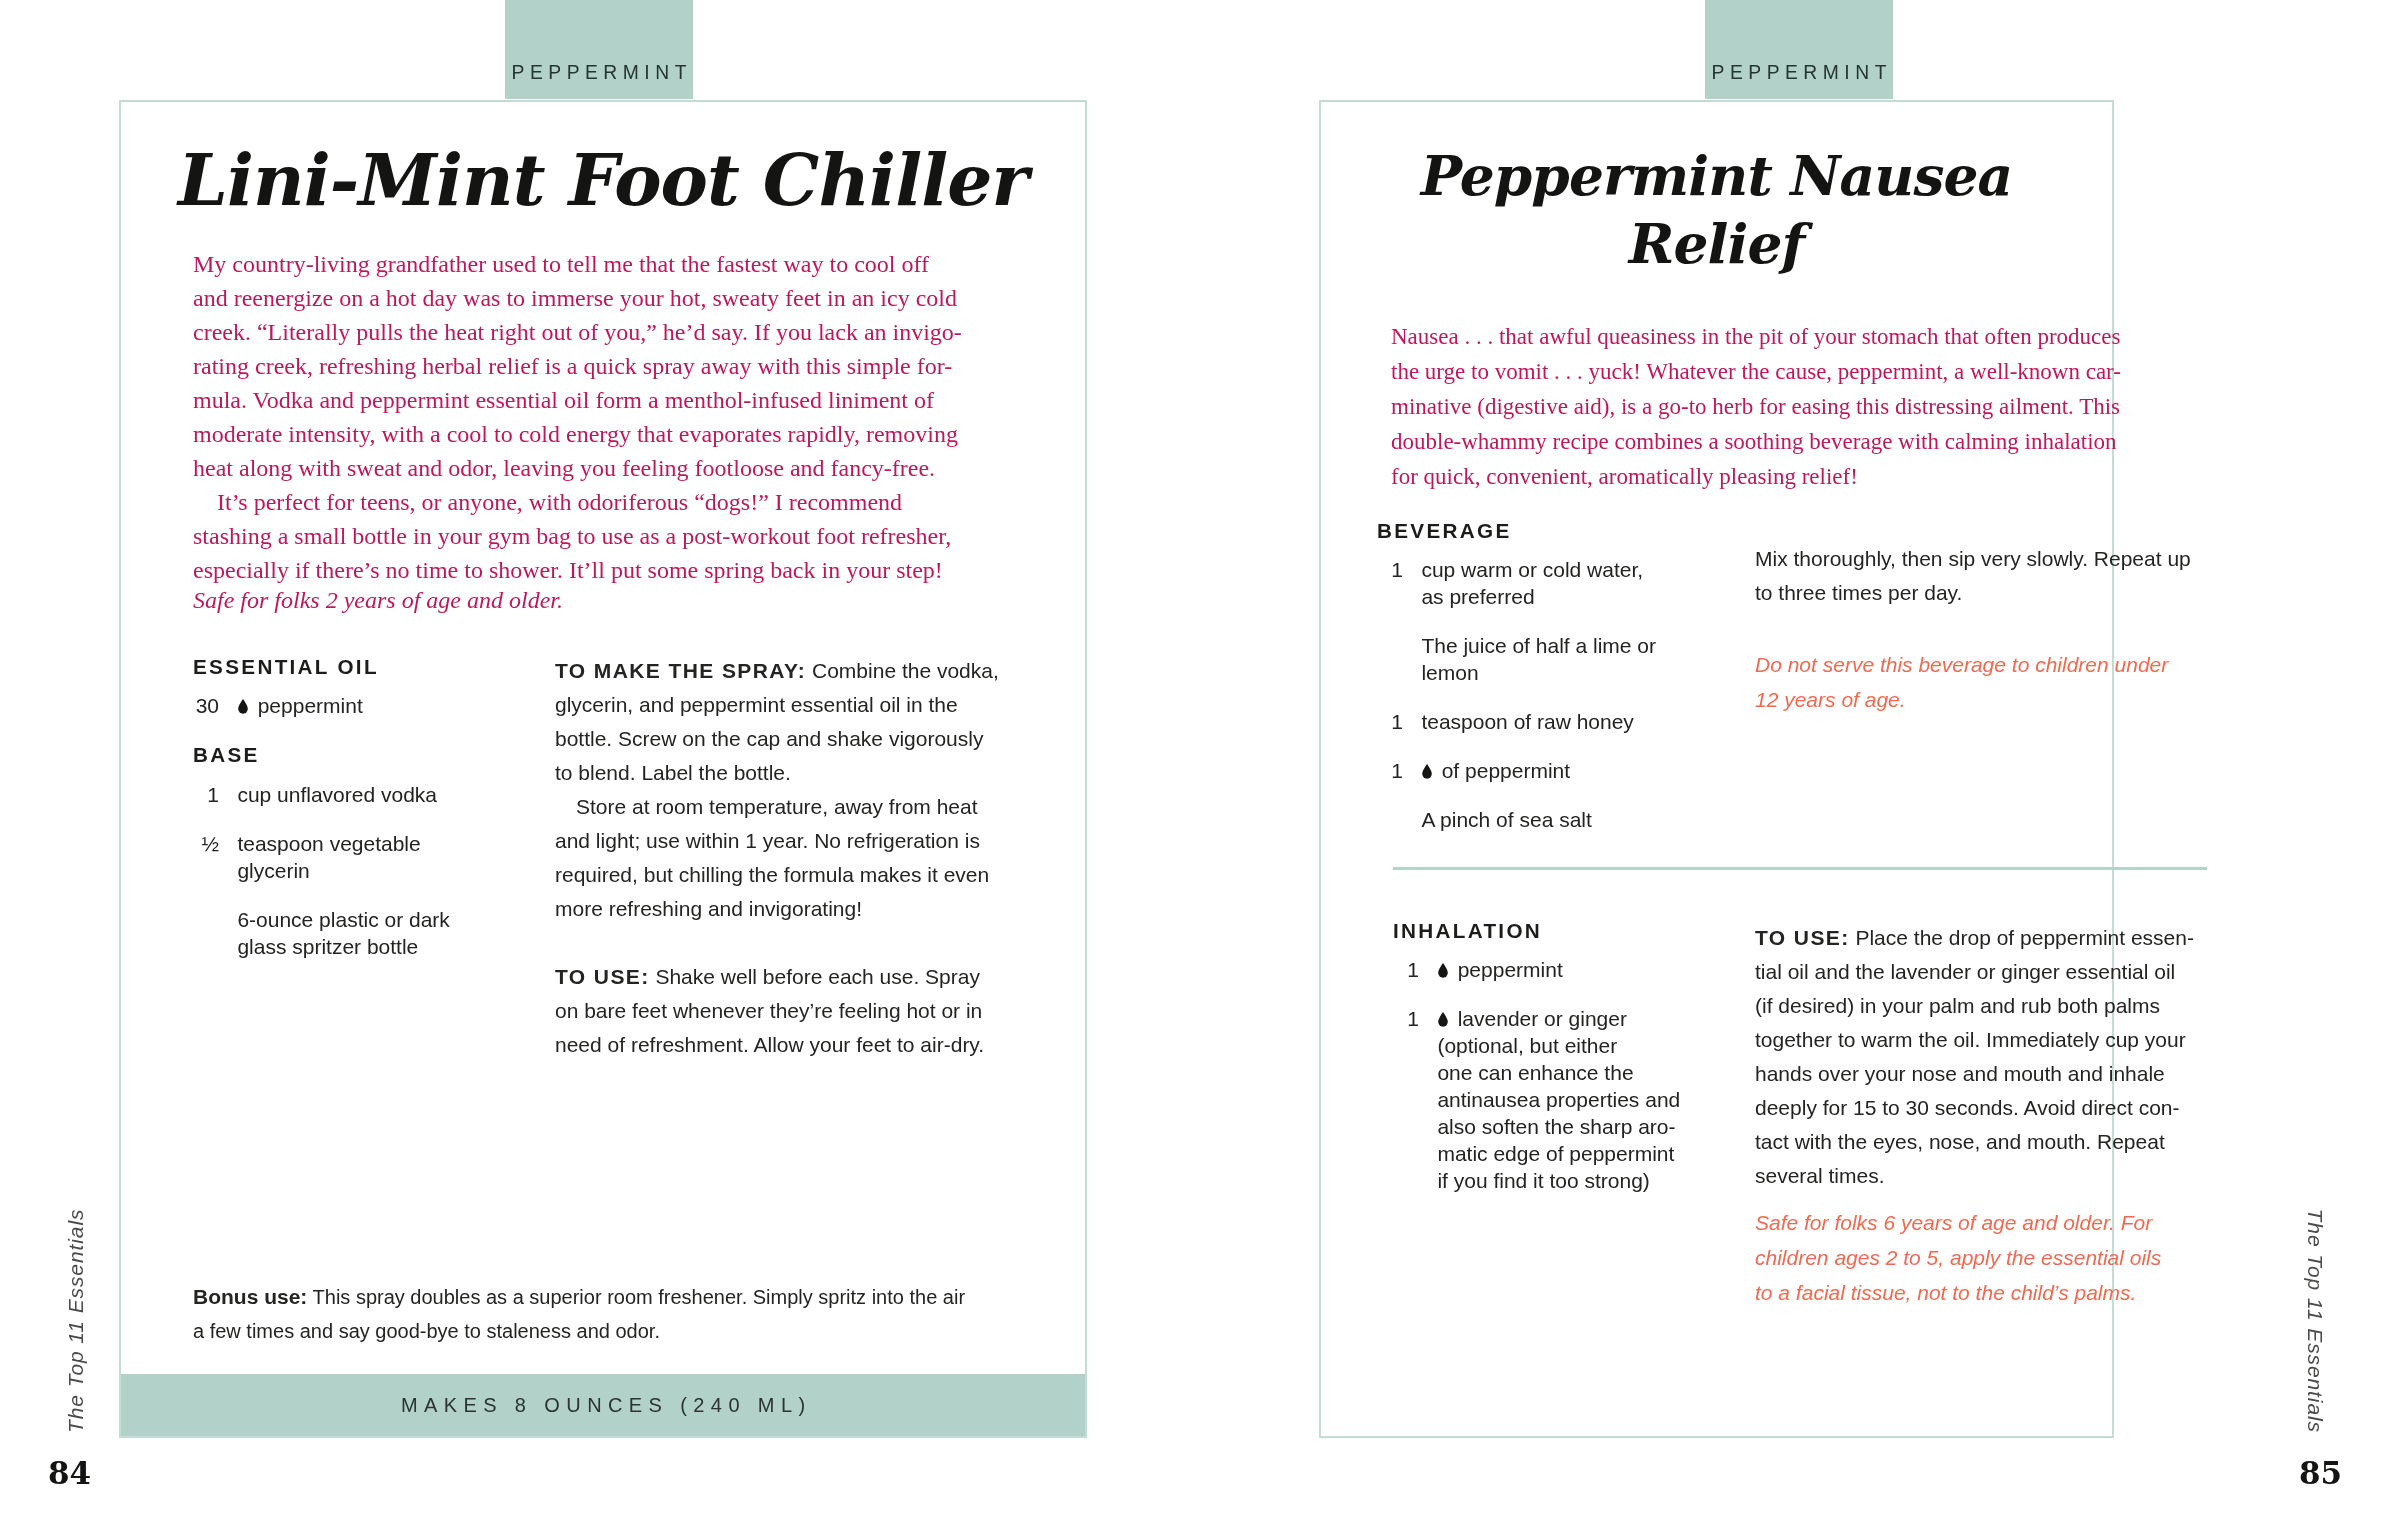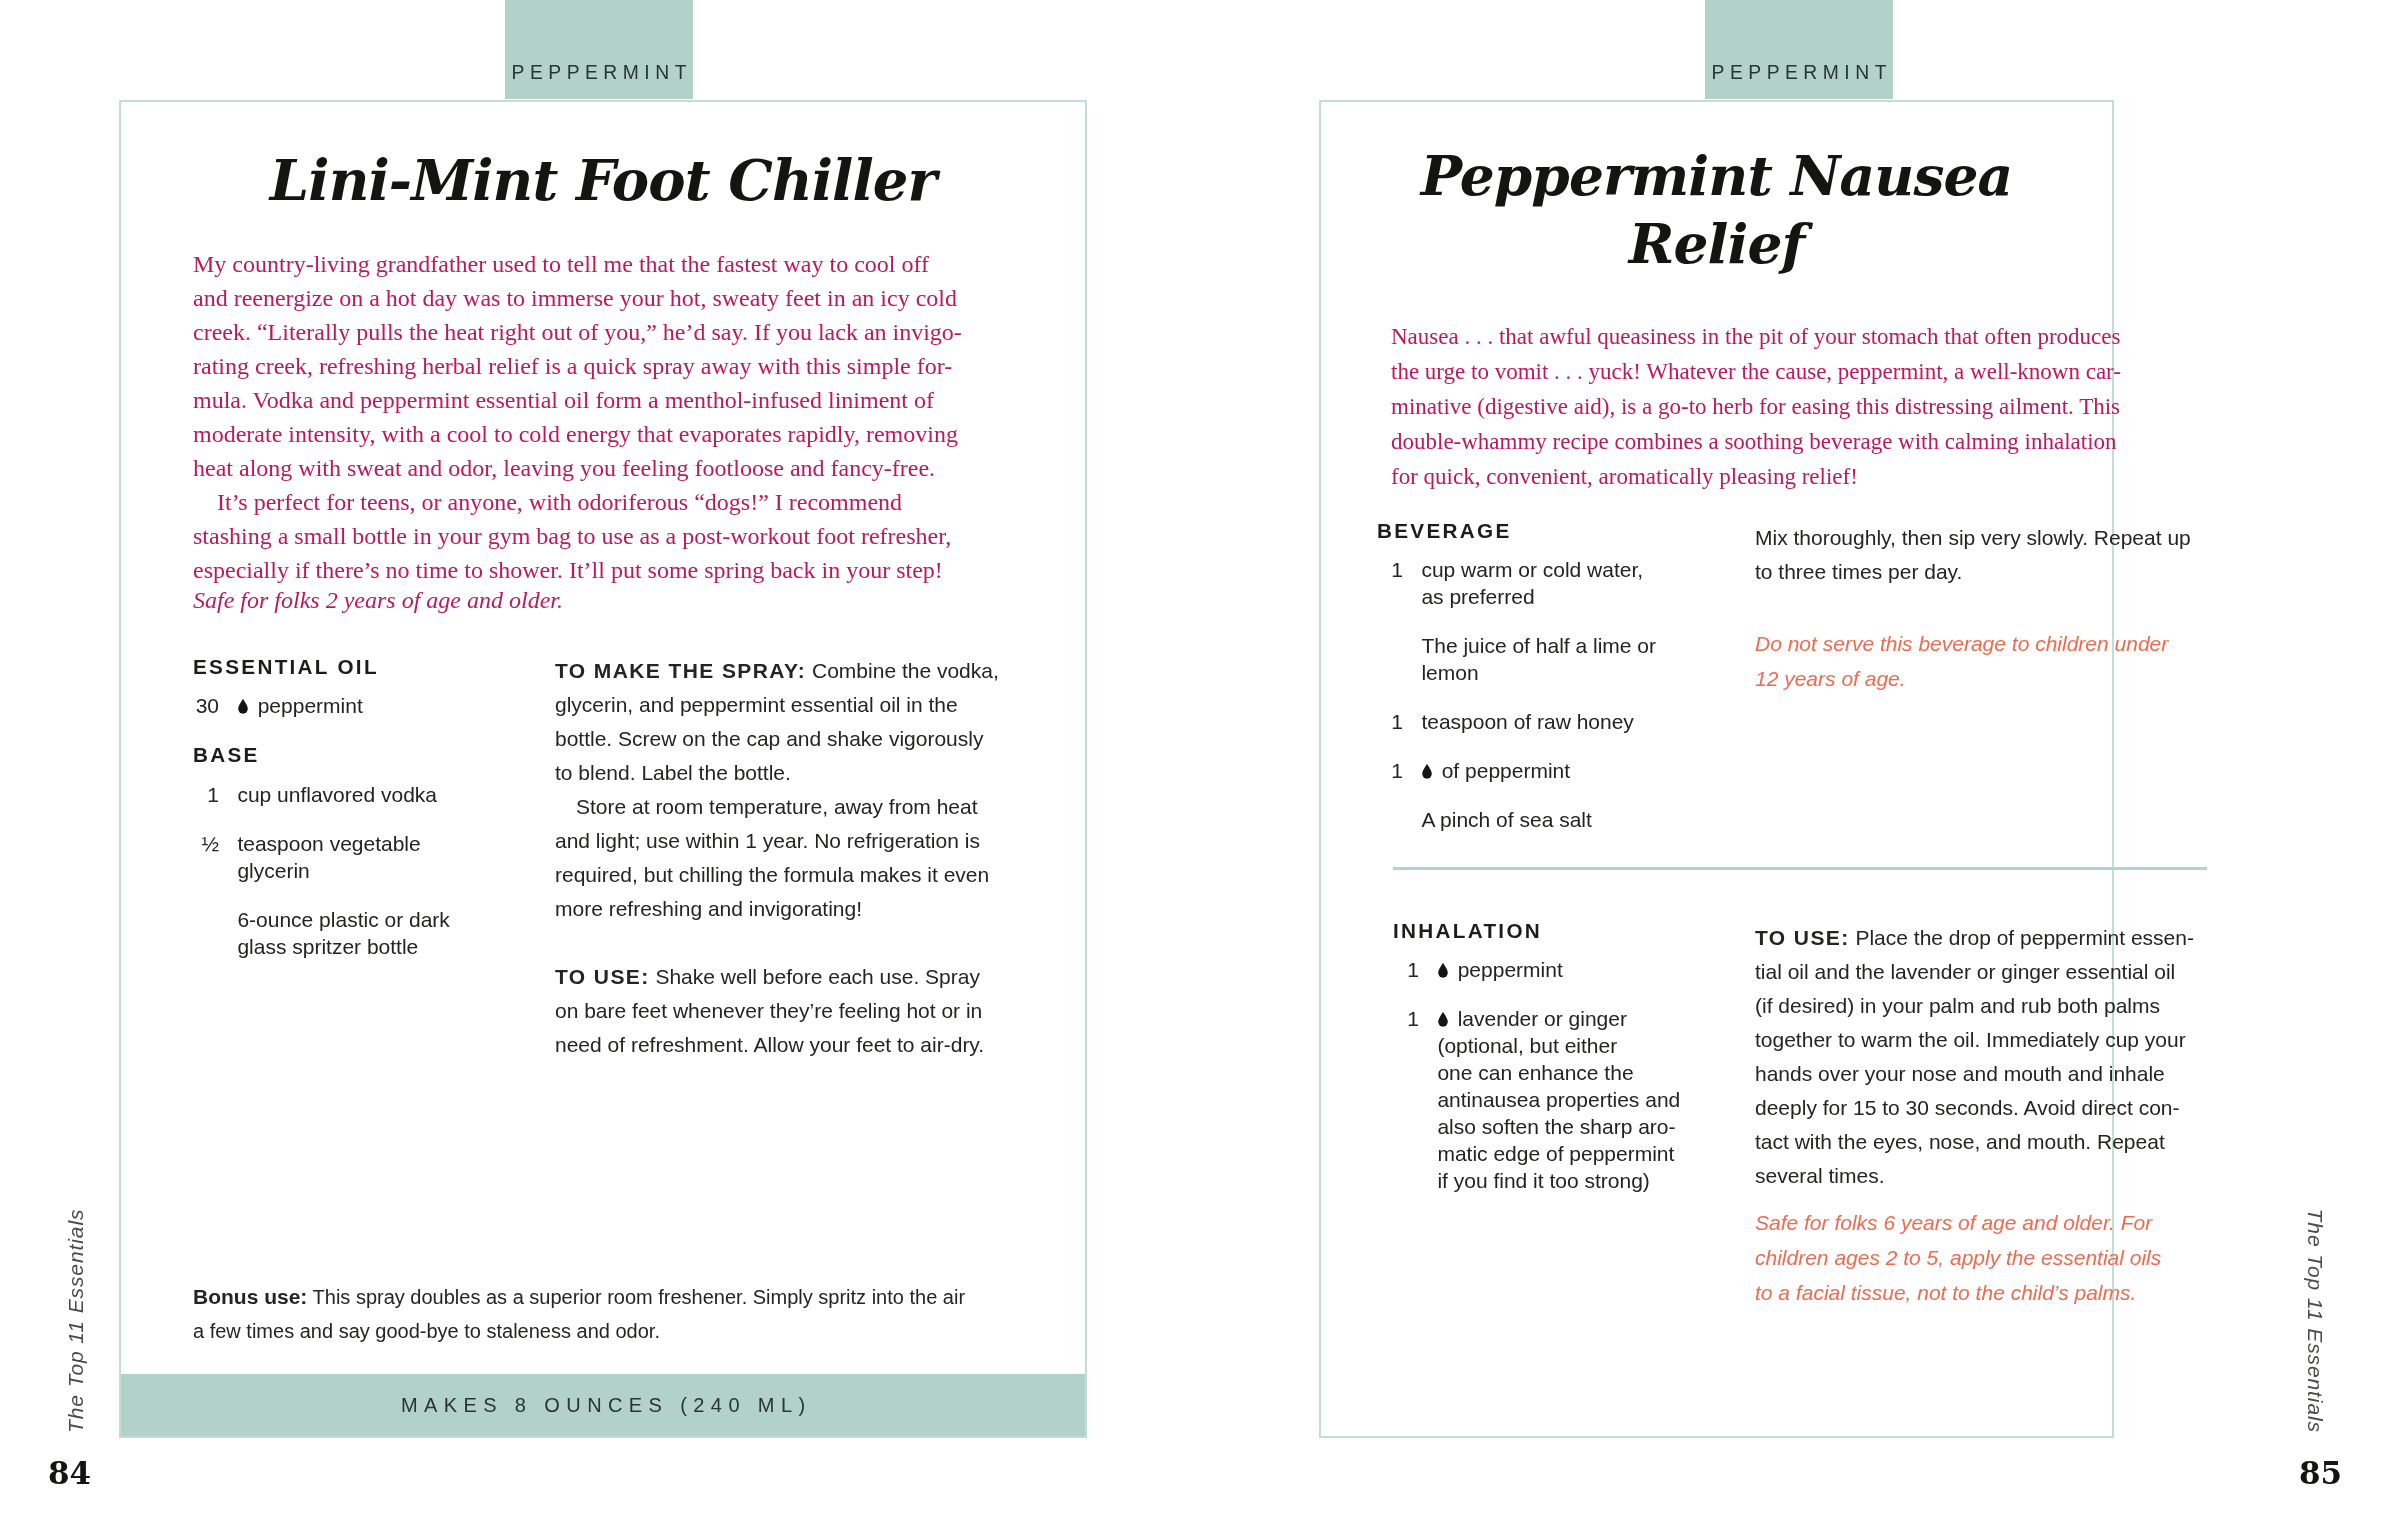--- a/index.html
+++ b/index.html
@@ -18,37 +18,37 @@
   
   .page{position:absolute;top:100px;height:1338px;background:#ffffff;
         border:2.8px solid #c3ddd5;box-sizing:border-box;}
   .page-left{left:119px;width:968px;}
   .page-right{left:1319px;width:795px;}
 
   
   .title{position:absolute;left:0;right:0;margin:0;text-align:center;
          font-family:"DejaVu Serif",serif;font-style:italic;font-weight:bold;
          color:#141412;letter-spacing:-0.9px;white-space:pre-line;}
-  .title-l{top:44px;font-size:56px;line-height:68px;}
+  .title-l{top:44px;font-size:71px;line-height:68px;}
   .title-r{top:40px;font-size:55px;line-height:68px;}
 
   
   .serif{font-family:"Liberation Serif",serif;color:#be185d;}
   .intro-l{position:absolute;top:145px;left:72px;width:836px;
            font-size:24px;line-height:34px;white-space:pre;}
   .intro-note{position:absolute;top:485px;left:72px;font-size:24px;font-style:italic;}
   .intro-r{position:absolute;top:217px;left:70px;width:818px;
            font-size:23px;line-height:35px;white-space:pre;}
 
   
   .col{position:absolute;}
   .ing-col-l{top:555px;left:72px;width:317px;}
   .instr-col-l{top:552px;left:434px;width:487px;}
   .bev-ing{top:419px;left:56px;width:331px;}
-  .bev-instr{top:419px;left:434px;width:464px;}
+  .bev-instr{top:440px;left:434px;width:464px;}
   .inh-ing{top:819px;left:72px;width:331px;}
   .inh-instr{top:819px;left:434px;width:464px;}
   .divider{position:absolute;top:765px;left:72px;width:814px;height:2.8px;background:#b2d5ca;}
 
   
   .sec-h{font:bold 20.7px/1 "Liberation Sans",sans-serif;letter-spacing:2.3px;
          color:#1c1c1a;margin:0 0 14.7px 0;}
   .mt{margin-top:26px;}
   .ing-row{display:grid;grid-template-columns:26px 1fr;column-gap:18.4px;
            margin-bottom:22px;font:400 21px/27px "Liberation Sans",sans-serif;color:#232321;}

